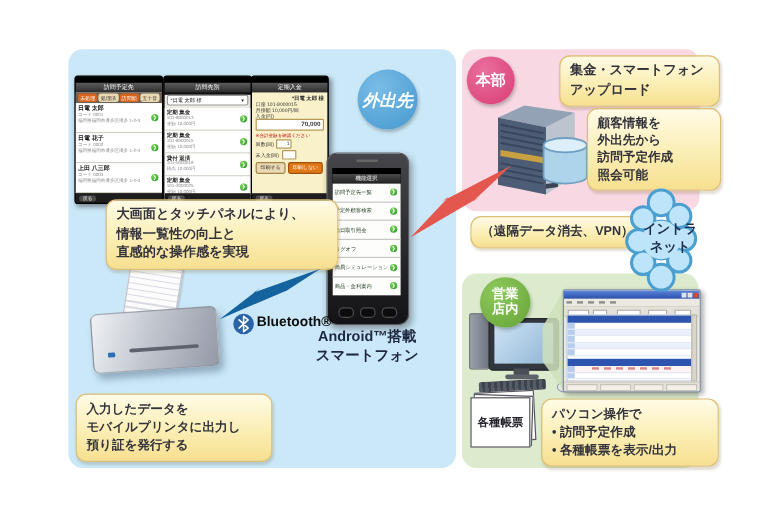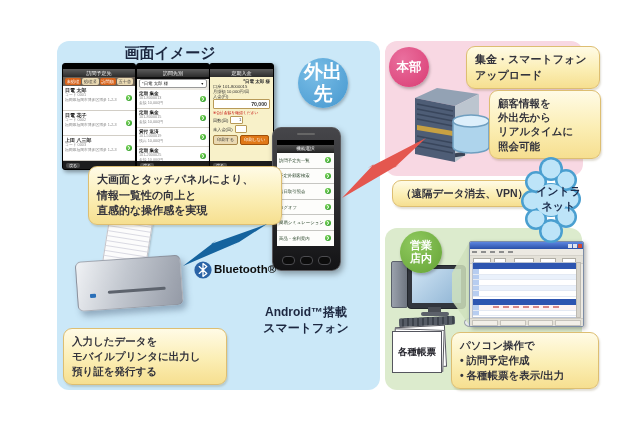--- a/index.html
+++ b/index.html
@@ -53,21 +53,21 @@
   .phone-speaker{position:absolute;left:24px;top:5px;width:18px;height:2px;background:#666;border-radius:2px;}
   .phone-screen{position:absolute;left:4px;top:12px;width:57px;height:106px;background:#000;overflow:hidden;}
   .ph-status{height:5px;background:#000;}
   .ph-title{height:8px;background:linear-gradient(#4a4a4a,#222);color:#fff;font-size:4.6px;
             line-height:8px;text-align:center;}
   .ph-row{height:14.6px;background:#fdfdfb;border-bottom:1px solid #c6c6c2;display:flex;
           align-items:center;padding:0 2px;font-size:4.4px;color:#1d3a1d;position:relative;}
   .phone-keys{position:absolute;bottom:5px;left:9px;width:49px;display:flex;gap:5px;}
   .phone-keys span{flex:1;height:7px;background:#0c0c0c;border:1px solid #4c4c50;border-radius:4px;}
   .phone-caption{left:250px;top:273px;width:112px;text-align:center;font-size:12px;font-weight:bold;
-                 color:#1c2740;line-height:1.3;z-index:5;margin-top:32px;}
+                 color:#1c2740;line-height:1.3;z-index:5;}
   
   .bt-label{left:214px;top:263px;font-size:11.5px;font-weight:bold;color:#0d0d0d;z-index:5;}
   
   .printer{left:70px;top:232px;width:126px;height:96px;z-index:3;transform:rotate(-4deg);}
   .pr-body{position:absolute;left:6px;top:26px;width:104px;height:48px;border-radius:6px;
            background:linear-gradient(110deg,#f0f2f5 0%,#c2c7cf 45%,#949aa6 100%);border:1px solid #82879296;
            box-shadow:3px 5px 6px rgba(40,60,90,.35);}
   .pr-slot{position:absolute;left:30px;top:30px;width:58px;height:3px;background:#5d636d;border-radius:2px;}
   .pr-paper{position:absolute;left:38px;top:-16px;width:42px;height:52px;background:#fcfcfc;
             border:1px solid #c3c3c9;transform:rotate(13deg);
@@ -129,21 +129,20 @@
 </style>
 </head>
 <body>
 
 <div id="canvas">
 
   <div class="region region-field"></div>
   <div class="region region-hq"></div>
   <div class="region region-branch"></div>
 
-  <div class="abs screens-title">画面イメージ</div>
 
   <div class="mscreen" style="left:62px;top:63px;">
     <div class="ms-status"></div>
     <div class="ms-title">訪問予定先</div>
     <div class="ms-body" style="height:84px;">
       <div class="tabrow">
         <span class="tab tab-a">未処理</span>
         <span class="tab tab-b">処理済</span>
         <span class="tab tab-a">訪問順</span>
         <span class="tab tab-b">五十音</span>
@@ -261,21 +260,21 @@
   <svg class="bolt" style="left:183px;top:224px;" width="84" height="42" viewBox="0 0 84 42">
     <polygon points="0,42 34,16 28,20 84,0 50,22 56,18" fill="#15639e"></polygon>
   </svg>
 
   <svg class="bolt" style="left:194px;top:261px;z-index:5;" width="18" height="18" viewBox="0 0 18 18">
     <circle cx="9" cy="9" r="8.6" fill="#2a63a6"></circle>
     <path d="M5.2,5.6 L12.8,12.4 L9,15.4 L9,2.6 L12.8,5.6 L5.2,12.4" fill="none" stroke="#fff" stroke-width="1.3" stroke-linejoin="round" stroke-linecap="round"></path>
   </svg>
   <div class="abs bt-label">Bluetooth®</div>
 
-  <div class="badge" style="left:298px;top:58px;width:50px;height:50px;font-size:19px;background:radial-gradient(circle at 35% 30%,#79bde6,#4597cf);">
+  <div class="badge" style="left:298px;top:58px;width:50px;height:50px;font-size:14px;background:radial-gradient(circle at 35% 30%,#79bde6,#4597cf);font-style:italic;">
     <span>外出先</span>
   </div>
 
   <div class="abs phone">
     <div class="phone-speaker"></div>
     <div class="phone-screen">
       <div class="ph-status"></div>
       <div class="ph-title">機能選択</div>
       <div class="ph-row">
         <span>訪問予定先一覧</span>
@@ -349,21 +348,21 @@
   </svg>
 
   <div class="callout" style="left:466px;top:46px;width:116px;font-size:11px;">
     <div>集金・スマートフォン</div>
     <div>アップロード</div>
   </div>
 
   <div class="callout" style="left:489px;top:90px;width:94px;font-size:10.5px;line-height:1.35;">
     <div>顧客情報を</div>
     <div>外出先から</div>
-    <div>リアルタイムに</div>
+    <div>訪問予定作成</div>
     <div>照会可能</div>
   </div>
 
   <div class="callout" style="left:392px;top:180px;width:128px;font-size:10.5px;">
     <div>（遠隔データ消去、VPN）</div>
   </div>
 
   <div class="abs cloud">
     <svg width="64" height="90" viewBox="0 0 64 90">
       <g fill="#4a9fd0">

